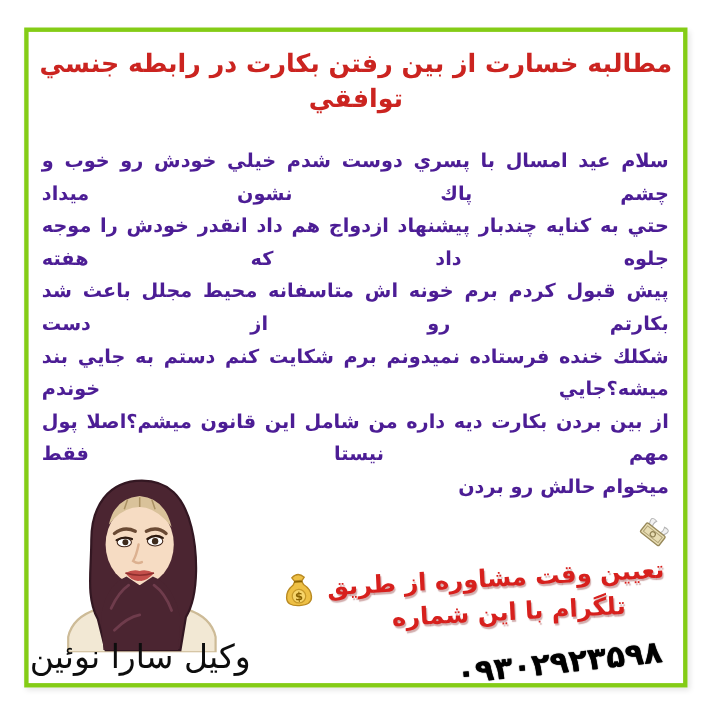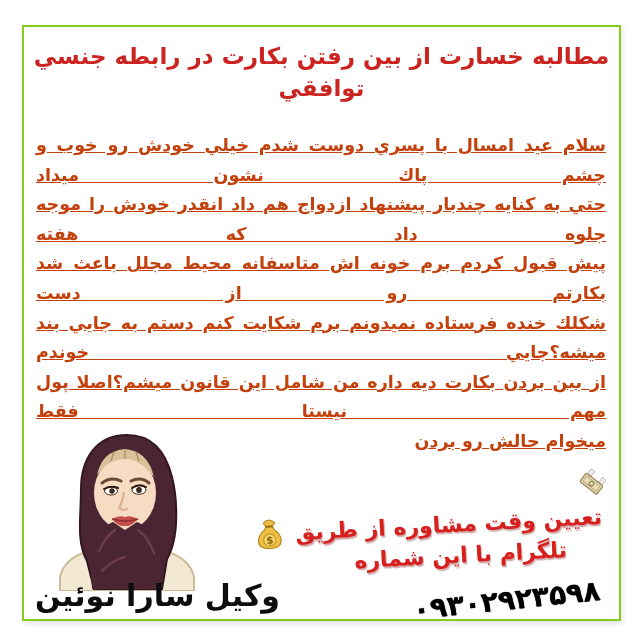--- a/index.html
+++ b/index.html
@@ -1,28 +1,28 @@
 <!DOCTYPE html>
 <html lang="fa"><head>
 <meta charset="utf-8">
 <style>
   html,body{margin:0;padding:0;background:#ffffff;}
   .canvas{position:relative;width:640px;height:640px;background:#ffffff;overflow:hidden;
           font-family:"DejaVu Sans",sans-serif;}
   .frame{position:absolute;left:22px;top:25px;width:595px;height:592px;background:#ffffff;
-         border:2px solid #84cc16;box-shadow:2px 3px 5px rgba(0,0,0,0.10);}
+         border:4px solid #84cc16;box-shadow:2px 3px 5px rgba(0,0,0,0.10);}
   .title{position:absolute;top:13px;left:6px;right:6px;text-align:center;direction:rtl;
          font-size:23px;font-weight:bold;line-height:32px;}
   .body-text{position:absolute;top:104px;right:13px;left:12px;direction:rtl;
-             font-size:17.5px;font-weight:600;color:#c2410c;line-height:29.6px;text-decoration:underline;}
+             font-size:17.5px;font-weight:600;color:#4c1d95;line-height:29.6px;}
   .body-line{text-align:justify;text-align-last:justify;}
   .body-line:last-child{text-align-last:right;}
   .portrait{position:absolute;left:30px;top:404px;width:146px;height:160px;}
   .lawyer-name{position:absolute;left:1px;top:551px;width:215px;direction:rtl;text-align:left;
-               font-size:30px;font-weight:bold;color:#0d0d0d;white-space:nowrap;padding-left:40px;}
+               font-size:30px;font-weight:normal;color:#0d0d0d;white-space:nowrap;}
   .promo-line1{position:absolute;top:472px;right:17px;direction:rtl;display:flex;
                align-items:center;gap:9px;transform:rotate(-3deg);transform-origin:right center;}
   .promo-line2{position:absolute;top:510px;right:52px;direction:rtl;
                transform:rotate(-3deg);transform-origin:right center;}
   .promo-red{font-size:22px;font-weight:bold;white-space:nowrap;
              text-shadow:1px 2px 1px rgba(125,20,20,0.35), -1px -1px 0 rgba(255,255,255,0.55);}
   .phone{position:absolute;top:547px;right:19px;font-size:28px;font-weight:bold;color:#000;
          letter-spacing:2px;white-space:nowrap;transform:rotate(-6deg);
          transform-origin:right center;text-shadow:0 0 1px #000;}
   .flying-money{position:absolute;top:440px;right:11px;width:32px;height:32px;}

